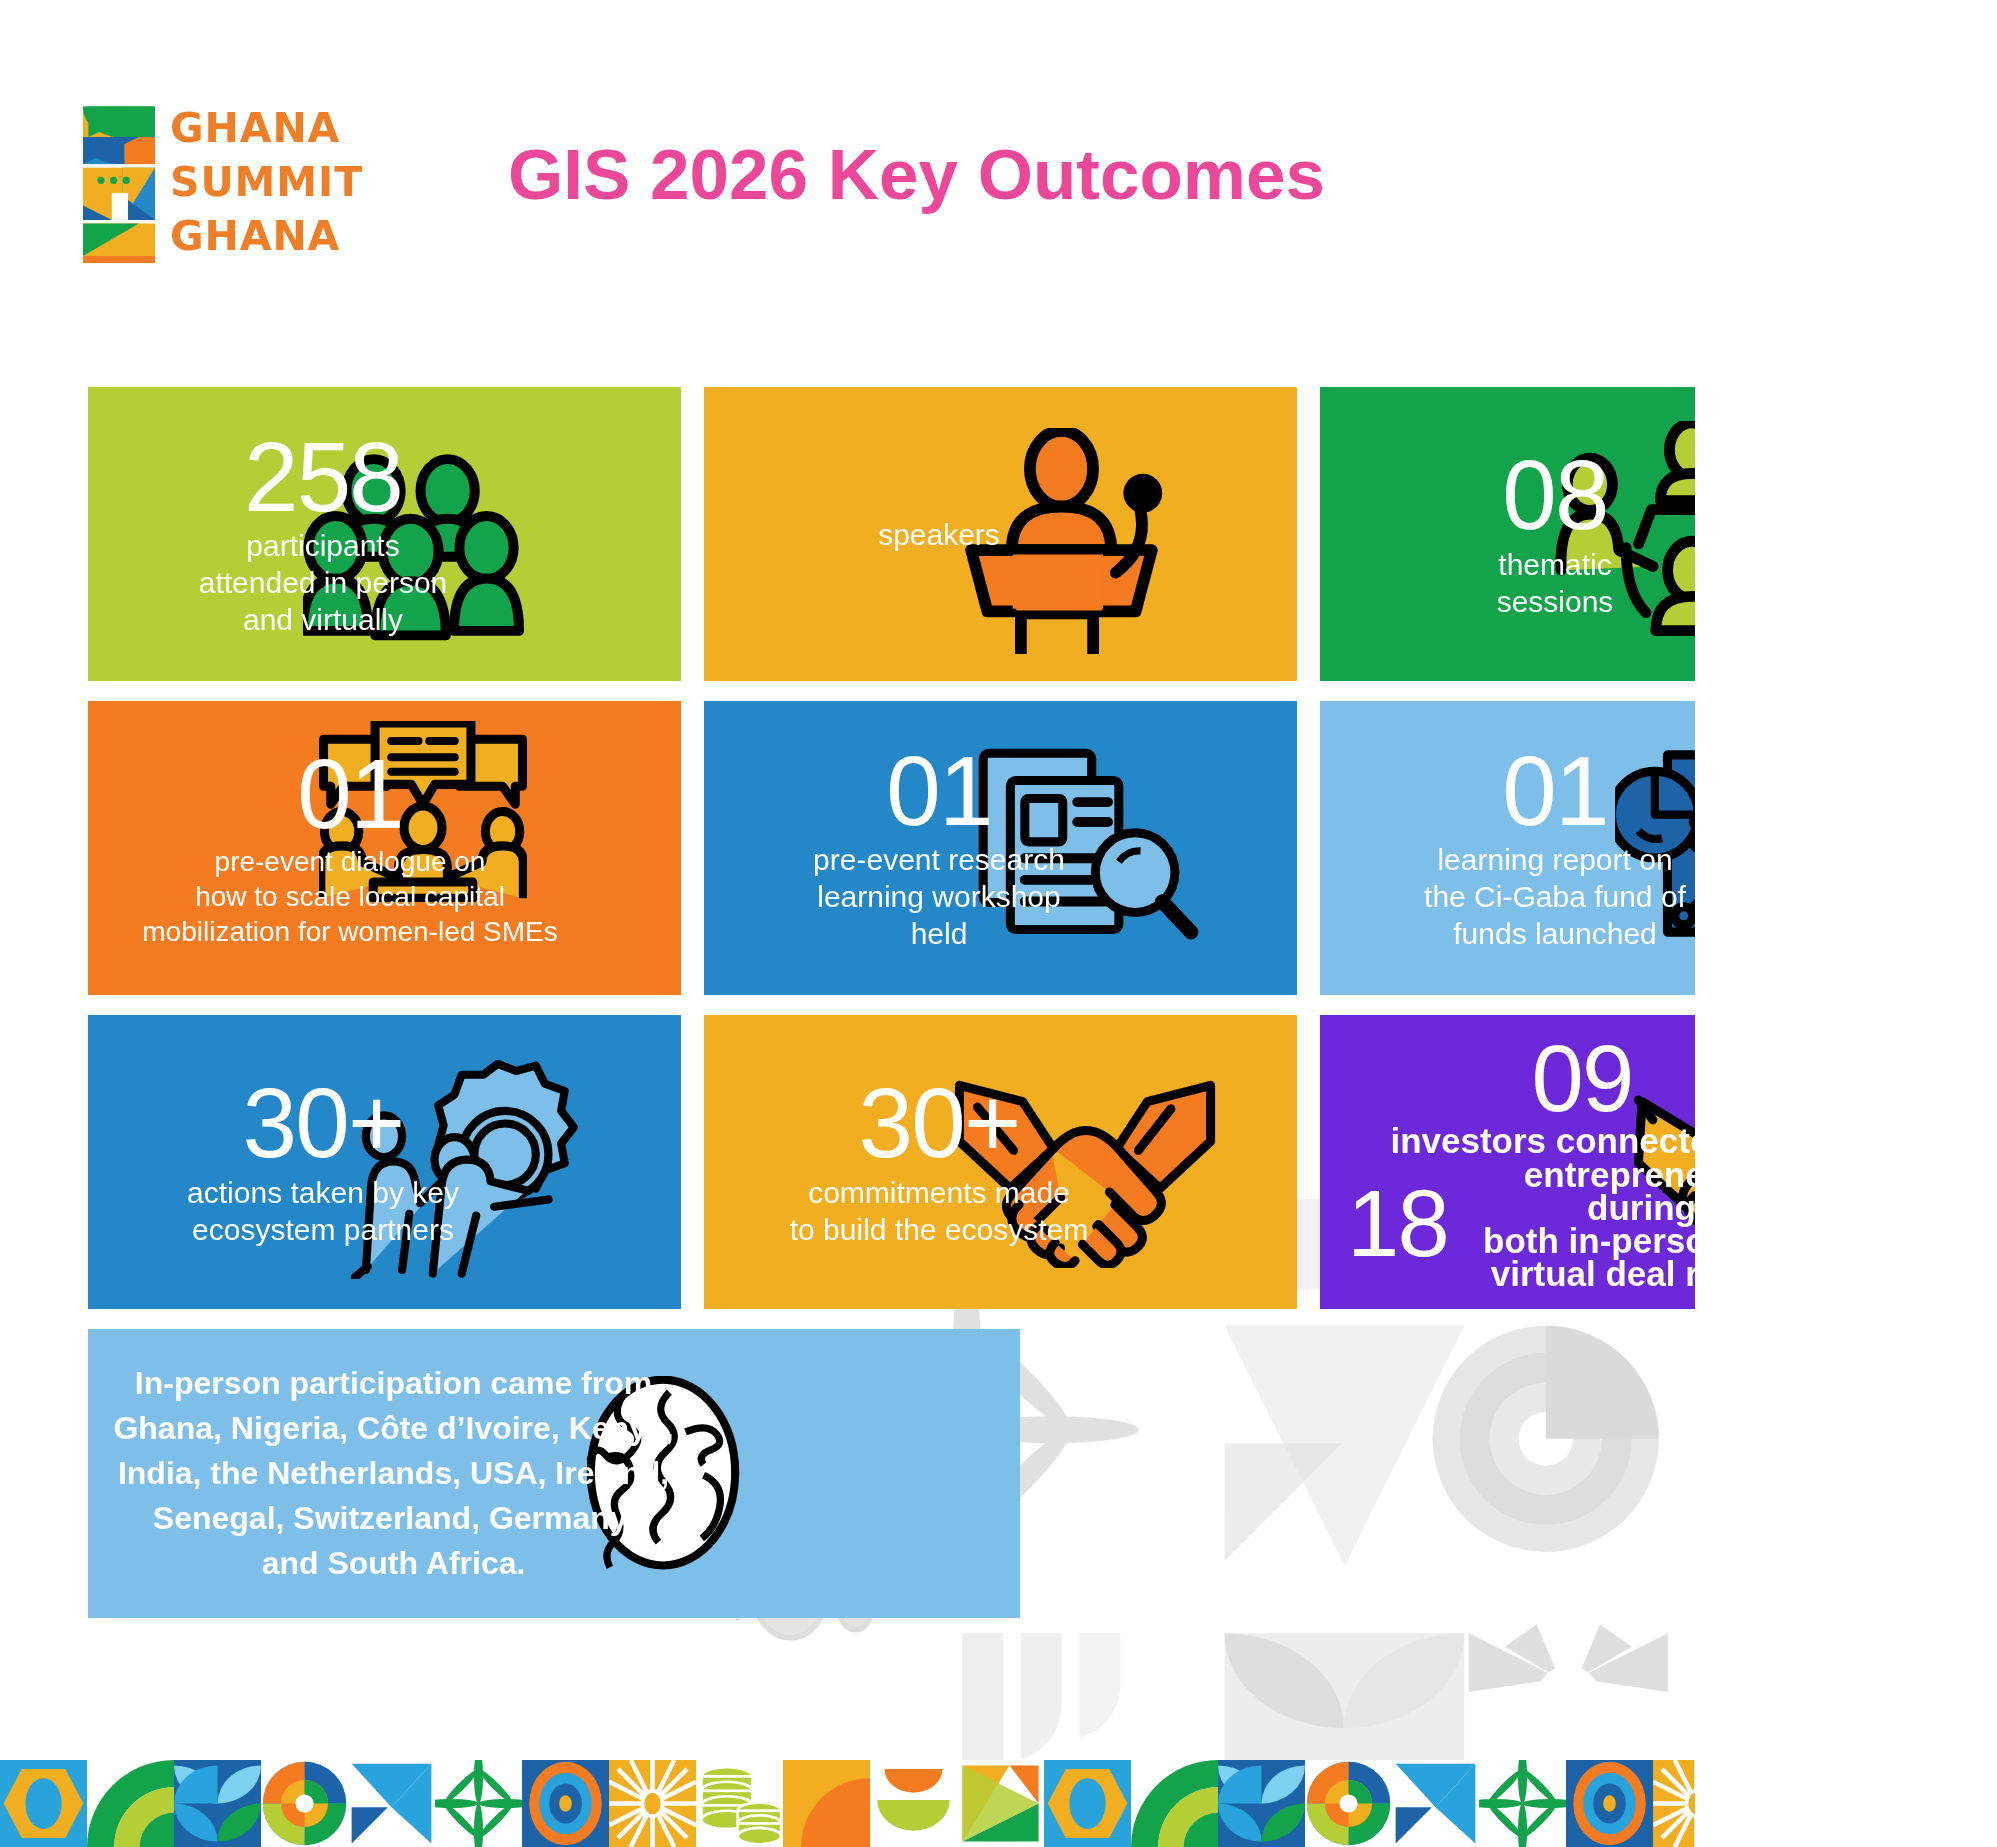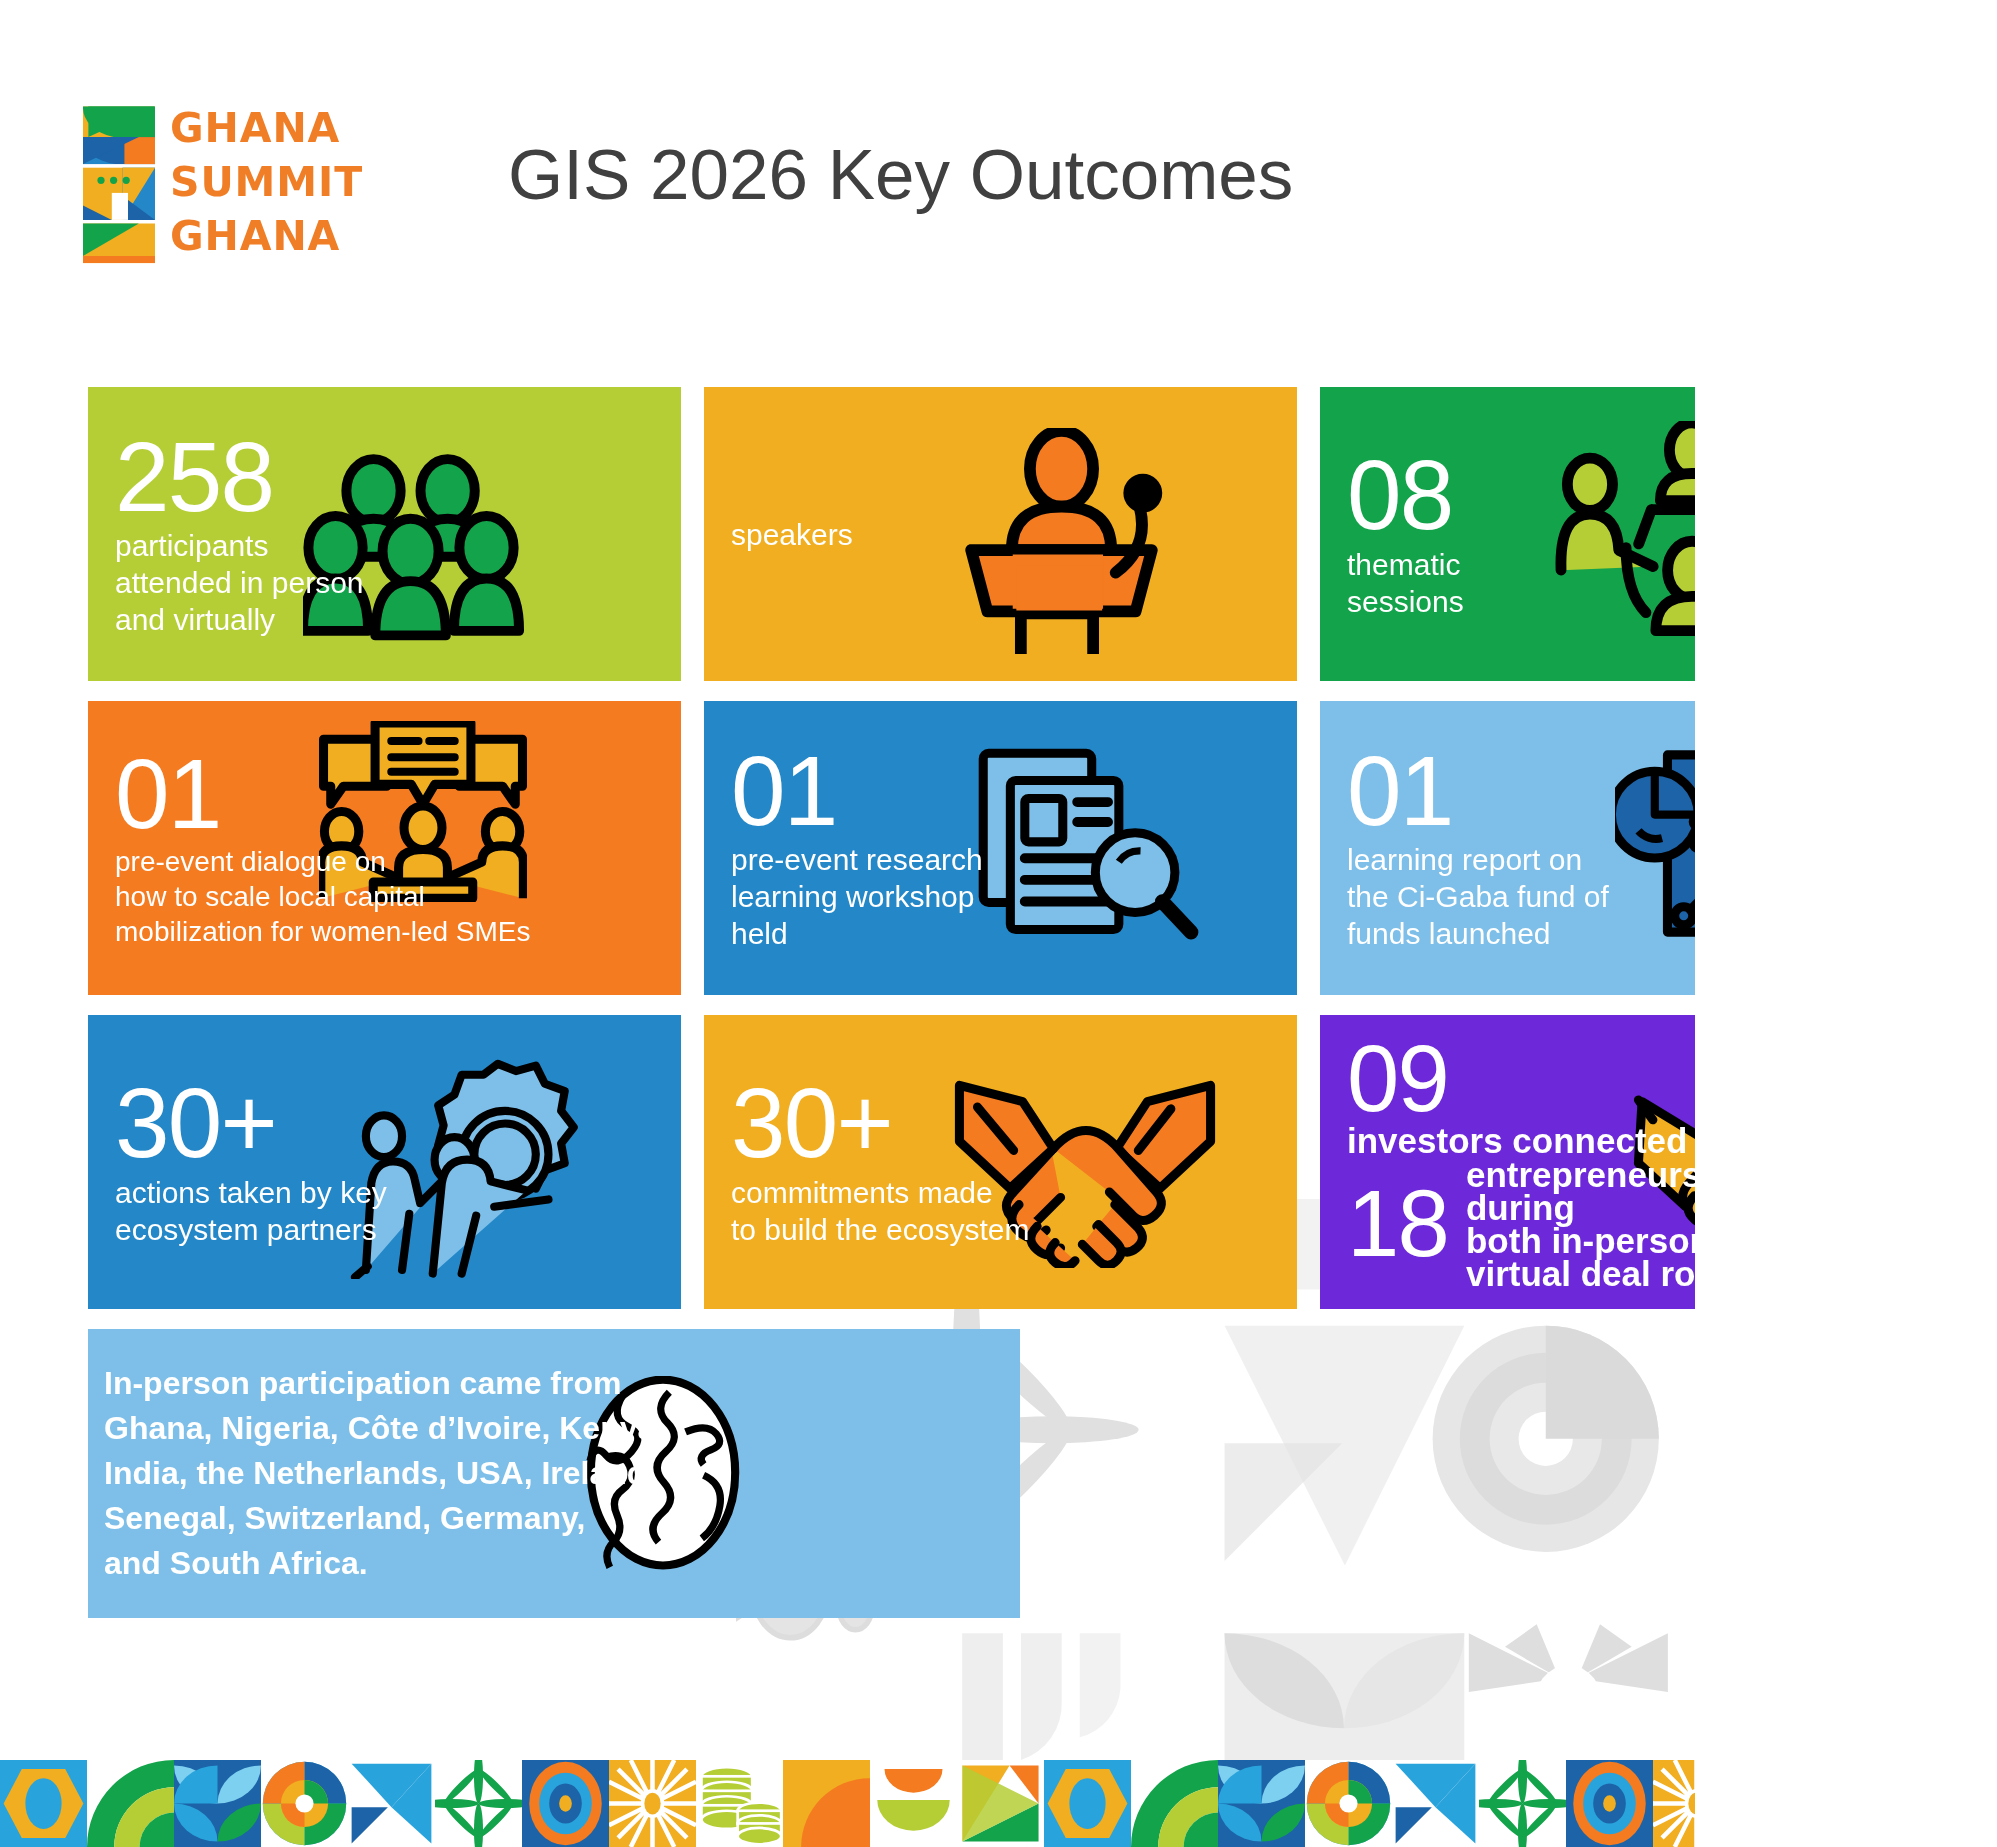--- a/index.html
+++ b/index.html
@@ -21,28 +21,28 @@
   .logo-mark{position:absolute;left:0;top:5.4px;width:72px;height:163px;}
   .logo-words{position:absolute;left:87px;top:0px;}
   .logo-words div{
     font-family:"DejaVu Sans", sans-serif;
     font-weight:bold;font-size:41px;letter-spacing:0.9px;
     color:#F07E26;line-height:54px;
   }
   .page-title{
     position:absolute;left:508px;top:134px;
     font-family:"Liberation Sans", sans-serif;
-    font-size:71px;font-weight:400;color:#404040;
+    font-size:71px;font-weight:700;color:#ec4899;
     letter-spacing:0px;white-space:nowrap;
   }
   .corner-deco{position:absolute;right:0px;top:0px;width:235px;height:208px;}
 
   
   .grid{position:absolute;left:88px;top:387px;width:1827px;}
-  .row{display:flex;gap:23px;margin-bottom:20px;}
+  .row{display:flex;gap:23px;margin-bottom:20px;text-align:center;}
   .card{
     position:relative;
     width:593px;height:294px;
     box-sizing:border-box;
     padding:22px 27px;
     overflow:hidden;
     display:flex;flex-direction:column;justify-content:center;
   }
   .card.wide{width:932px;height:289px;padding-left:16px;}
   .card-text{position:relative;z-index:2;max-width:416px;}

